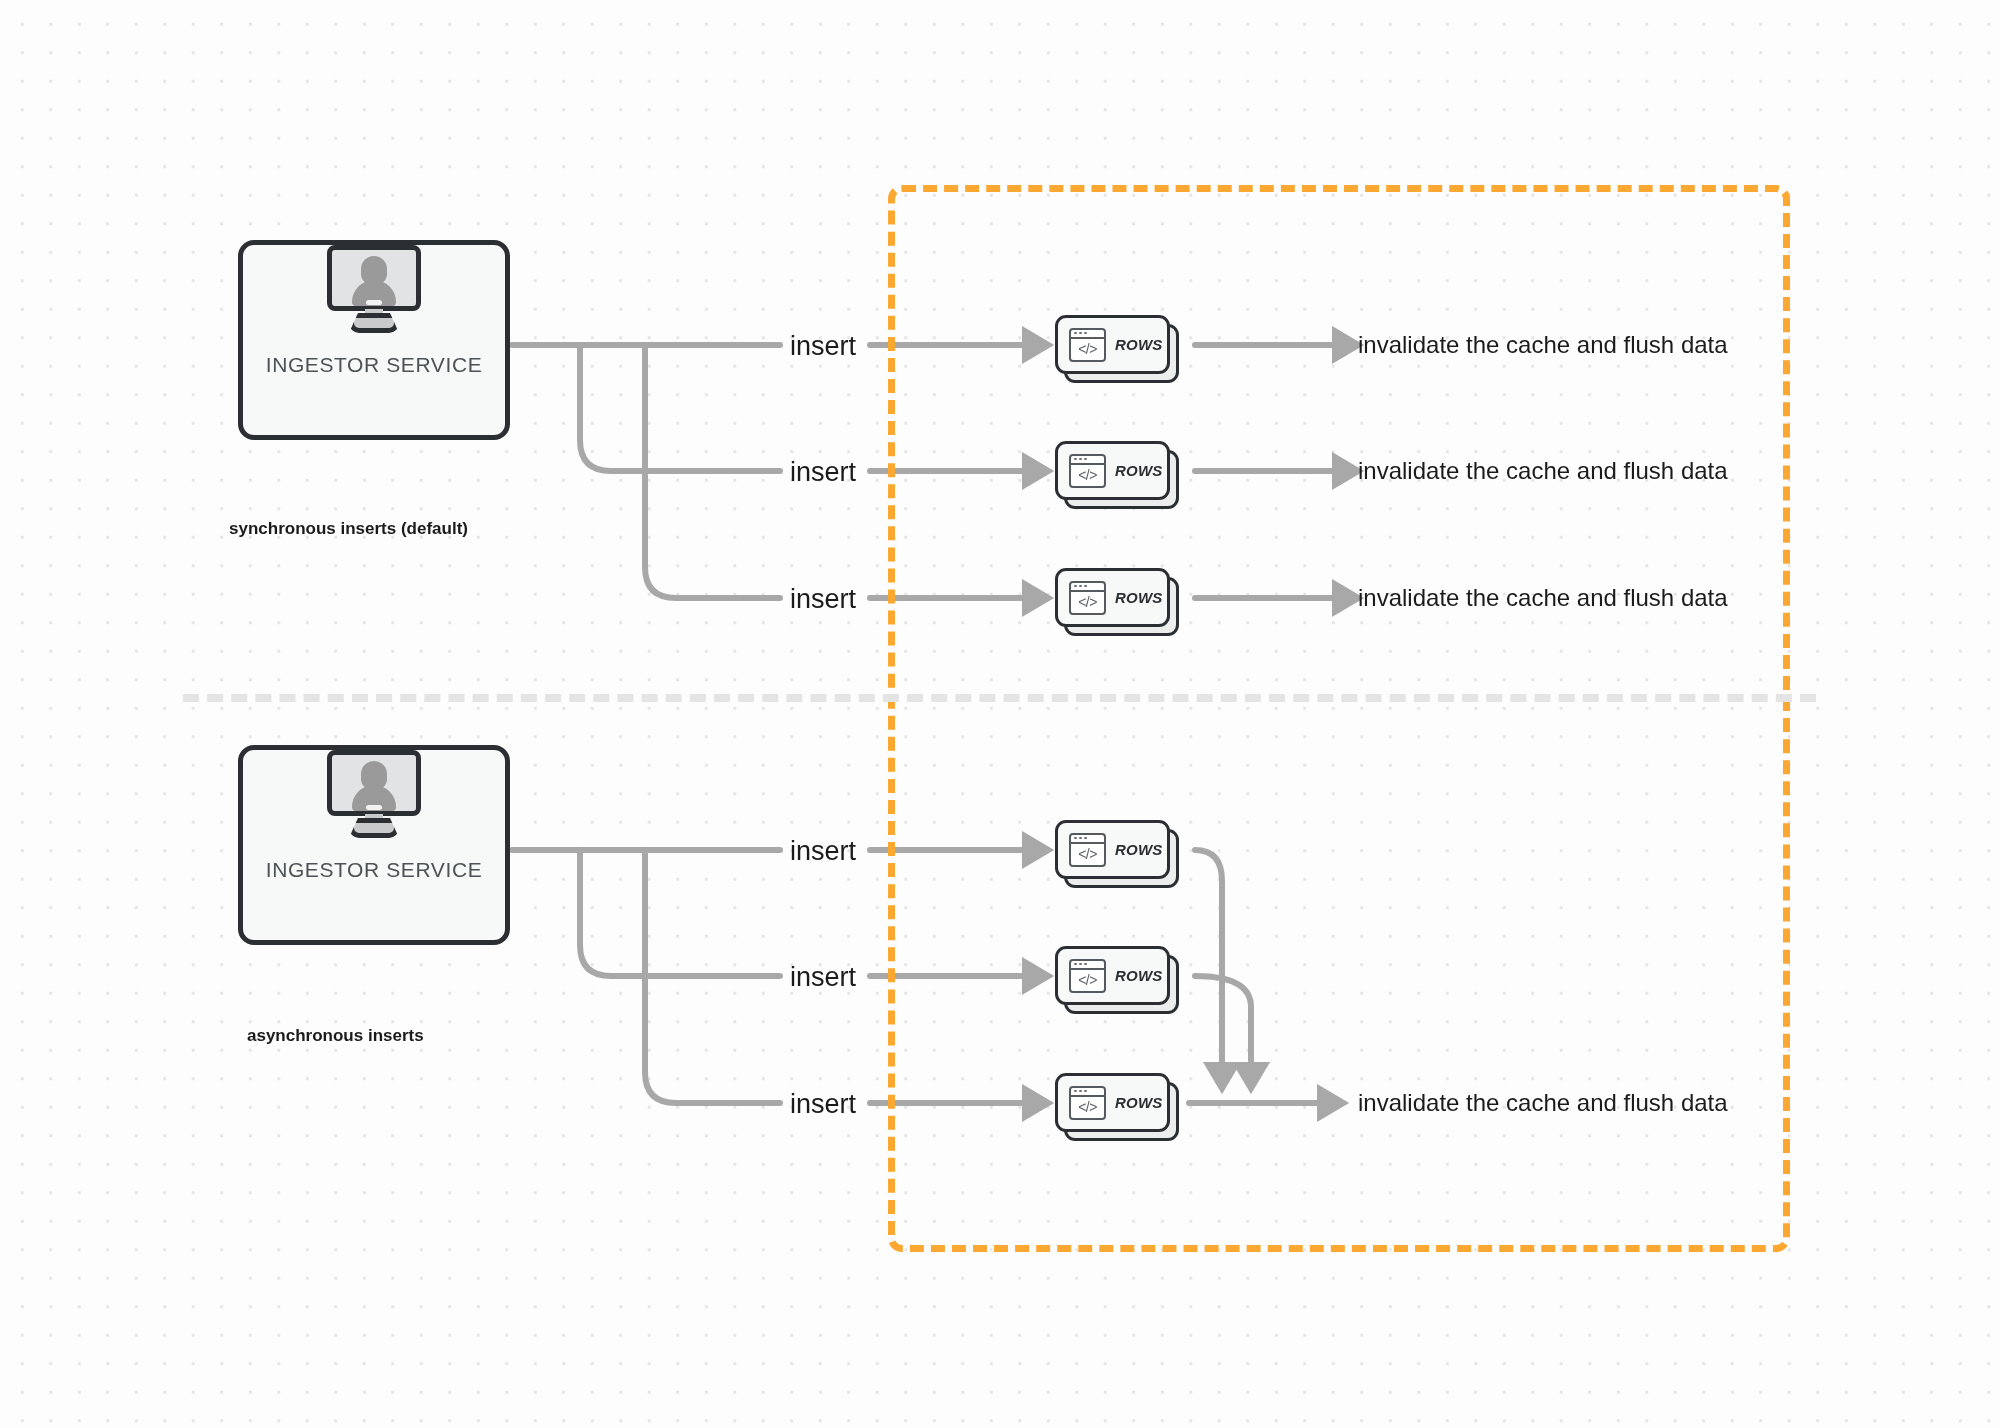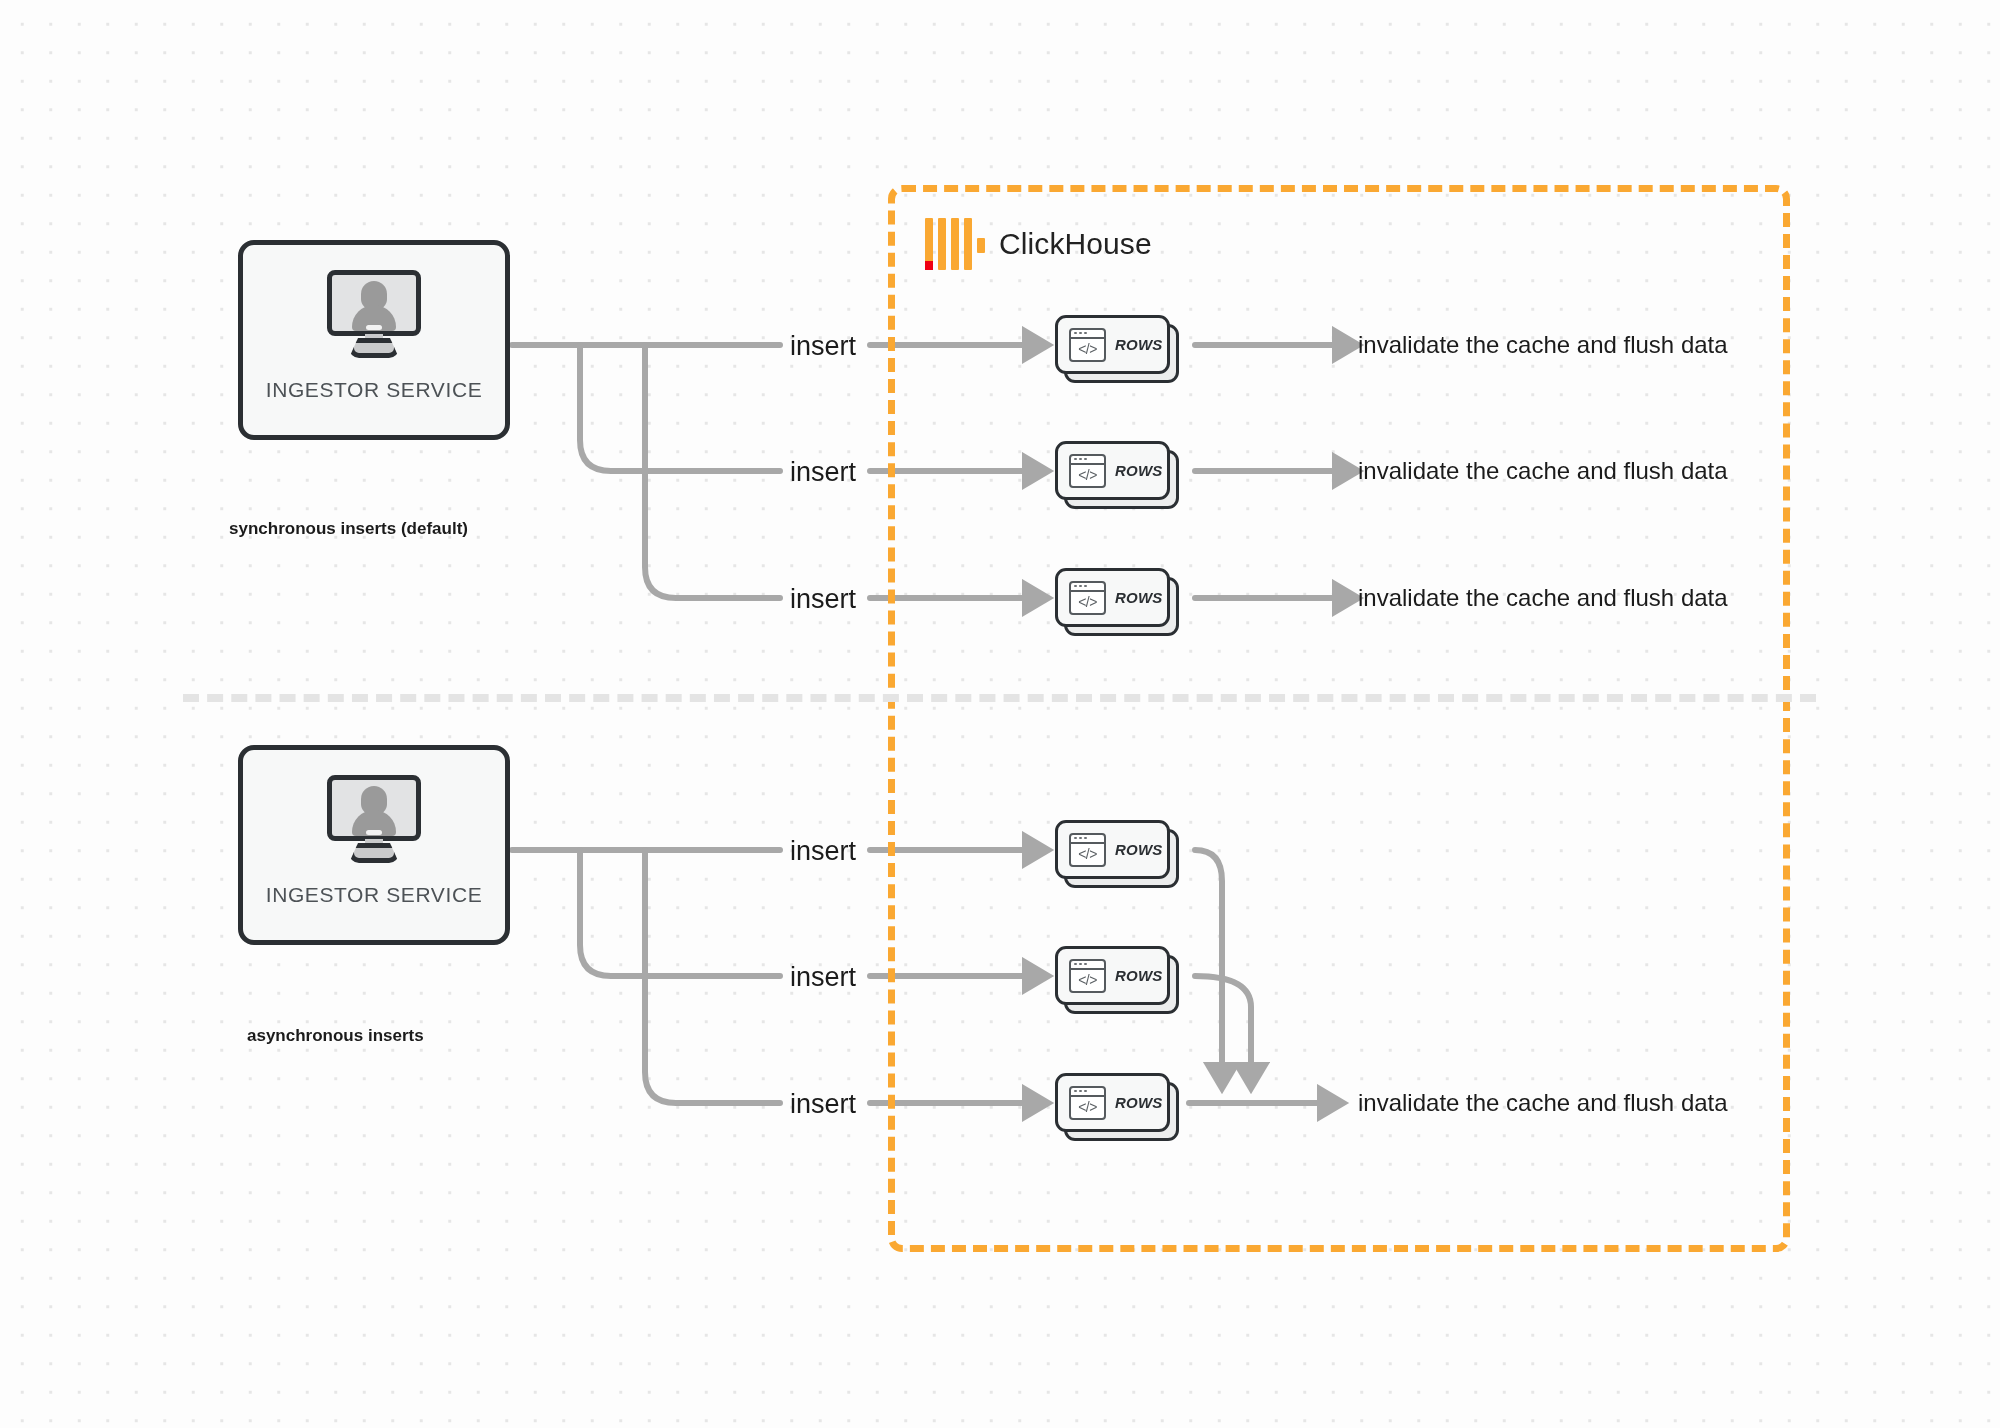--- a/index.html
+++ b/index.html
@@ -93,21 +93,20 @@
     width: 272px;
     height: 200px;
     background: #f7f8f8;
     border: 5px solid #2b2f33;
     border-radius: 16px;
     box-sizing: border-box;
     display: flex;
     flex-direction: column;
     align-items: center;
     justify-content: flex-start;
-    padding-top: 25px;
   }
   .ingestor.sync  { left: 238px; top: 240px; }
   .ingestor.async { left: 238px; top: 745px; }
 
   .monitor {
     position: relative;
     width: 94px;
     height: 88px;
   }
   .monitor .screen {
@@ -325,31 +324,20 @@
 
       <path d="M1195,850 Q1222,850 1222,881 V1075" marker-end="url(#ah)"></path>
       <path d="M1195,976 Q1251,976 1251,1007 V1075" marker-end="url(#ah)"></path>
 
       <path d="M1189,1103 H1330" marker-end="url(#ah)"></path>
     </g>
   </svg>
 
   <div class="ch-container"></div>
 
-  <div class="ch-logo-wrap">
-    <div class="ch-mark">
-      <span class="ch-bar b1"></span>
-      <span class="ch-bar b2"></span>
-      <span class="ch-bar b3"></span>
-      <span class="ch-bar b4"></span>
-      <span class="ch-dot-red"></span>
-      <span class="ch-sq"></span>
-    </div>
-    <div class="ch-name">ClickHouse</div>
-  </div>
 
   <div class="divider"></div>
 
   <div class="ingestor sync">
     <div class="monitor">
       <div class="screen"></div>
       <div class="person-head"></div>
       <div class="person-body"></div>
       <div class="notch"></div>
       <div class="neck"></div>

